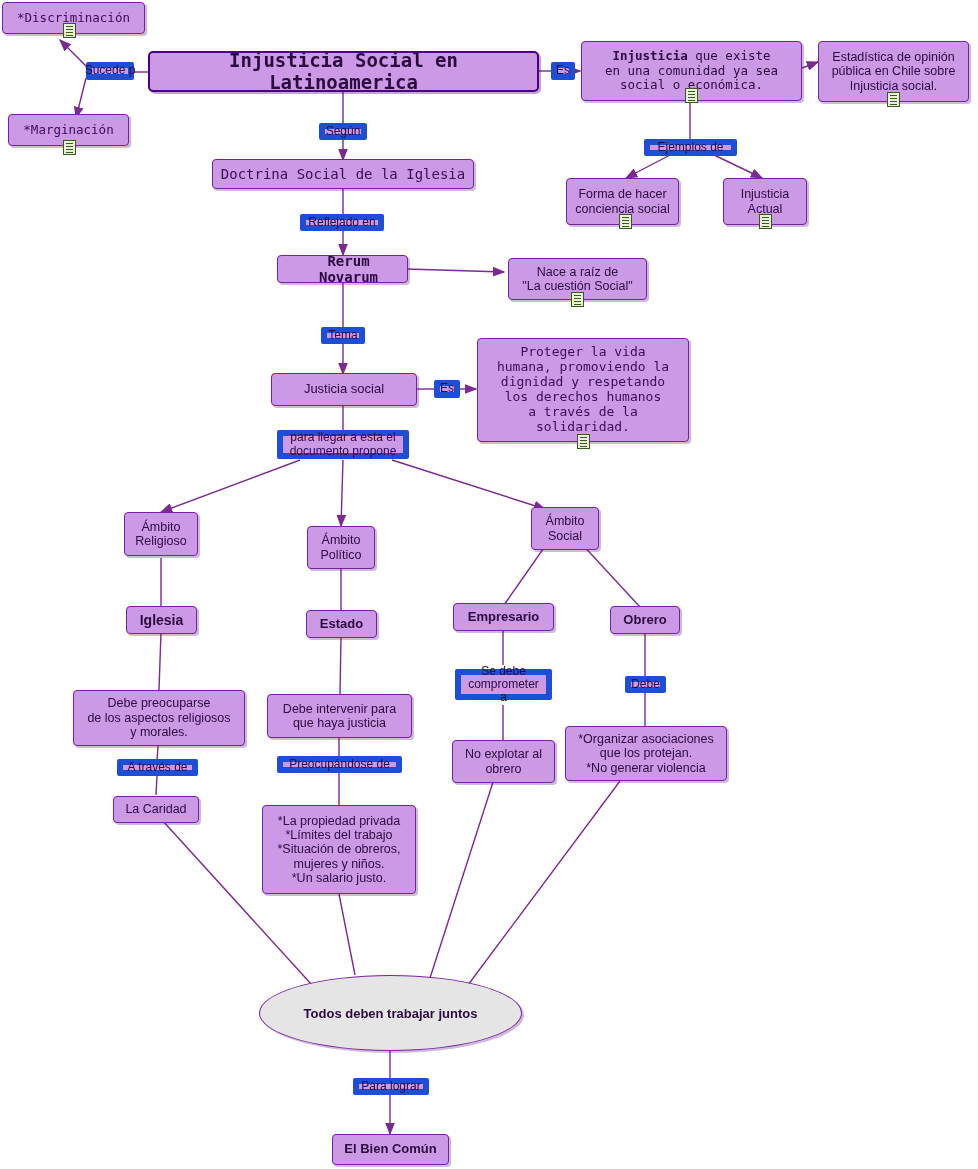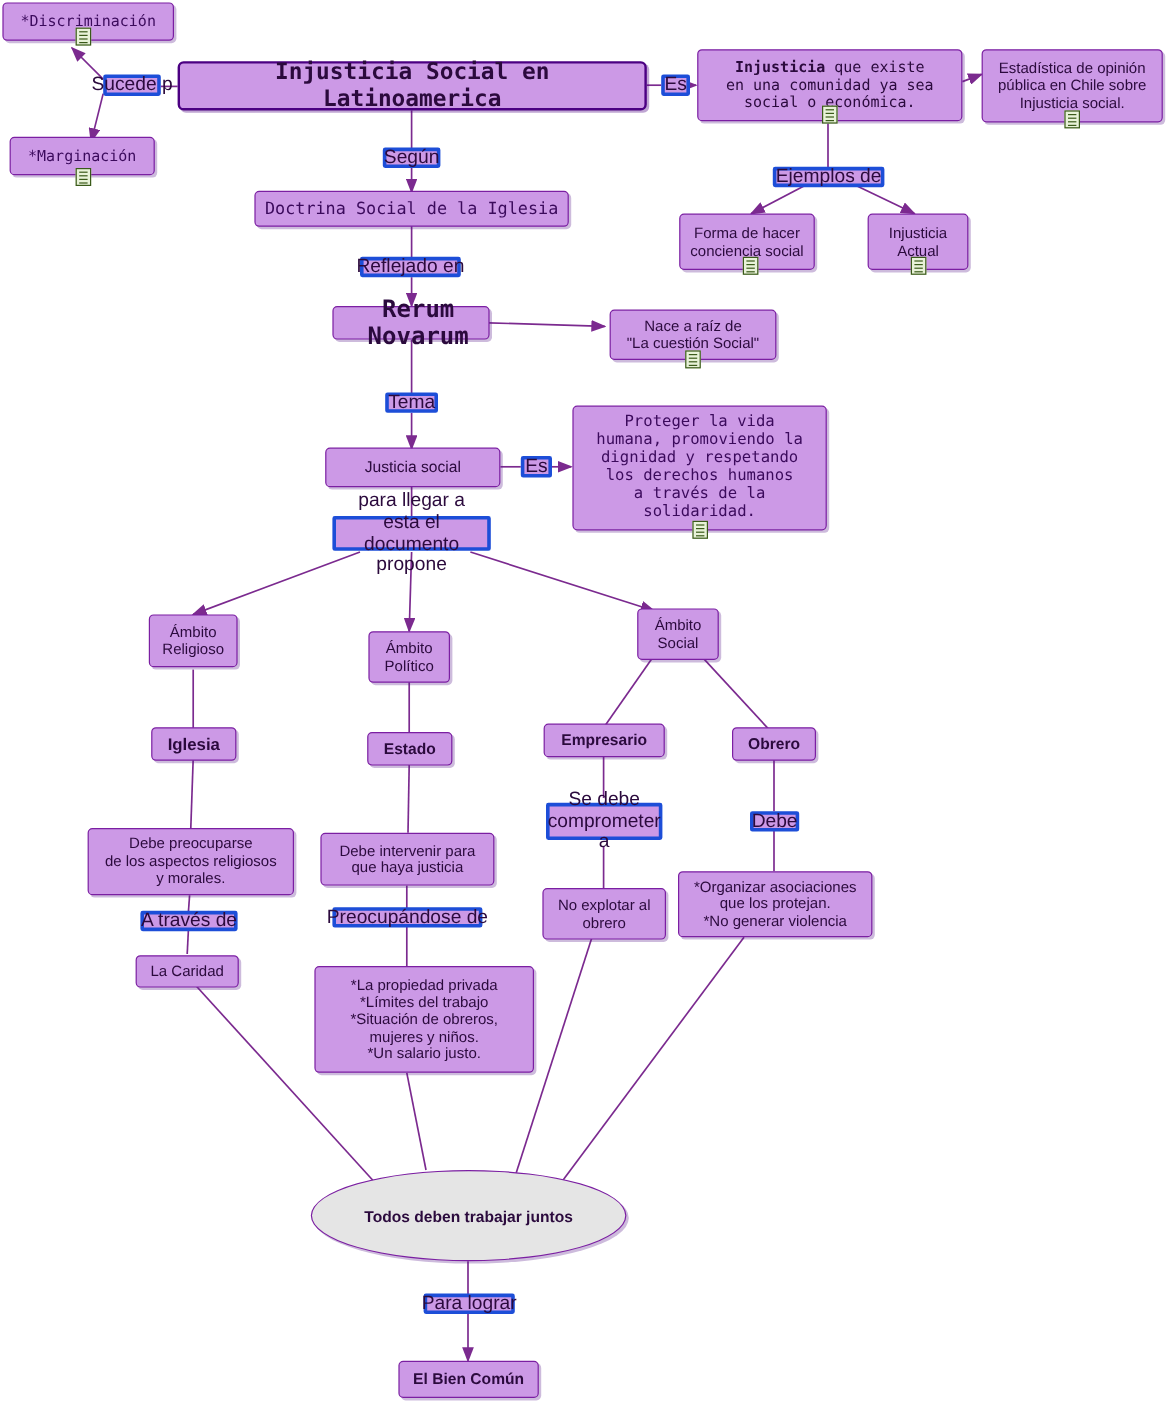--- a/index.html
+++ b/index.html
@@ -52,23 +52,23 @@
     border-radius: 5px;
     box-shadow: 2px 2px 0 rgba(75,0,130,0.35);
     font-size: 19px;
     font-weight: bold;
     letter-spacing: 0.5px;
   }
   .label {
     position: absolute;
     box-sizing: border-box;
     background: #cc99e6;
-    border: 3px solid #1d4ed8;
+    border: 6px solid #1d4ed8;
     color: #2b0a3d;
-    font-size: 16px;
+    font-size: 12px;
     padding: 1px 4px;
     border-radius: 2px;
     white-space: nowrap;
     display: flex;
     align-items: center;
     justify-content: center;
     text-align: center;
     line-height: 1.1;
   }
   .label.two {
@@ -249,21 +249,21 @@
 
   <div class="node shadow" style="left:212px; top:159px; width:262px; height:30px;">
     <span class="txt mono purple-strong" style="font-size:14px;">Doctrina Social de la Iglesia</span>
   </div>
 
   <div class="label" style="left:300px; top:214px; width:84px; height:17px;">
     <span>Reflejado en</span>
   </div>
 
   <div class="node shadow" style="left:277px; top:255px; width:131px; height:28px;">
-    <span class="txt mono bold" style="font-size:20px;margin-left:12px;">Rerum Novarum</span>
+    <span class="txt mono bold" style="font-size:14px;margin-left:12px;">Rerum Novarum</span>
   </div>
 
   <div class="node shadow" style="left:508px; top:258px; width:139px; height:42px;">
     <span class="txt">Nace a raíz de
 "La cuestión Social"</span>
   </div>
   <div class="note-icon" style="left:571px; top:292px;"></div>
 
   <div class="label" style="left:321px; top:327px; width:44px; height:17px;">
     <span>Tema</span>
@@ -359,21 +359,21 @@
   </div>
 
   <div class="node shadow" style="left:113px; top:796px; width:86px; height:27px;">
     <span class="txt">La Caridad</span>
   </div>
 
   <div class="label" style="left:277px; top:756px; width:125px; height:17px;">
     <span>Preocupándose de</span>
   </div>
 
-  <div class="node shadow" style="left:262px; top:805px; width:183px; height:89px;">
+  <div class="node shadow" style="left:262px; top:805px; width:154px; height:89px;">
     <span class="txt">*La propiedad privada
 *Límites del trabajo
 *Situación de obreros,
 mujeres y niños.
 *Un salario justo.</span>
   </div>
 
   <div class="ellipse shadow" style="left:259px; top:975px; width:263px; height:76px;">
     <span class="txt">Todos deben trabajar juntos</span>
   </div>

